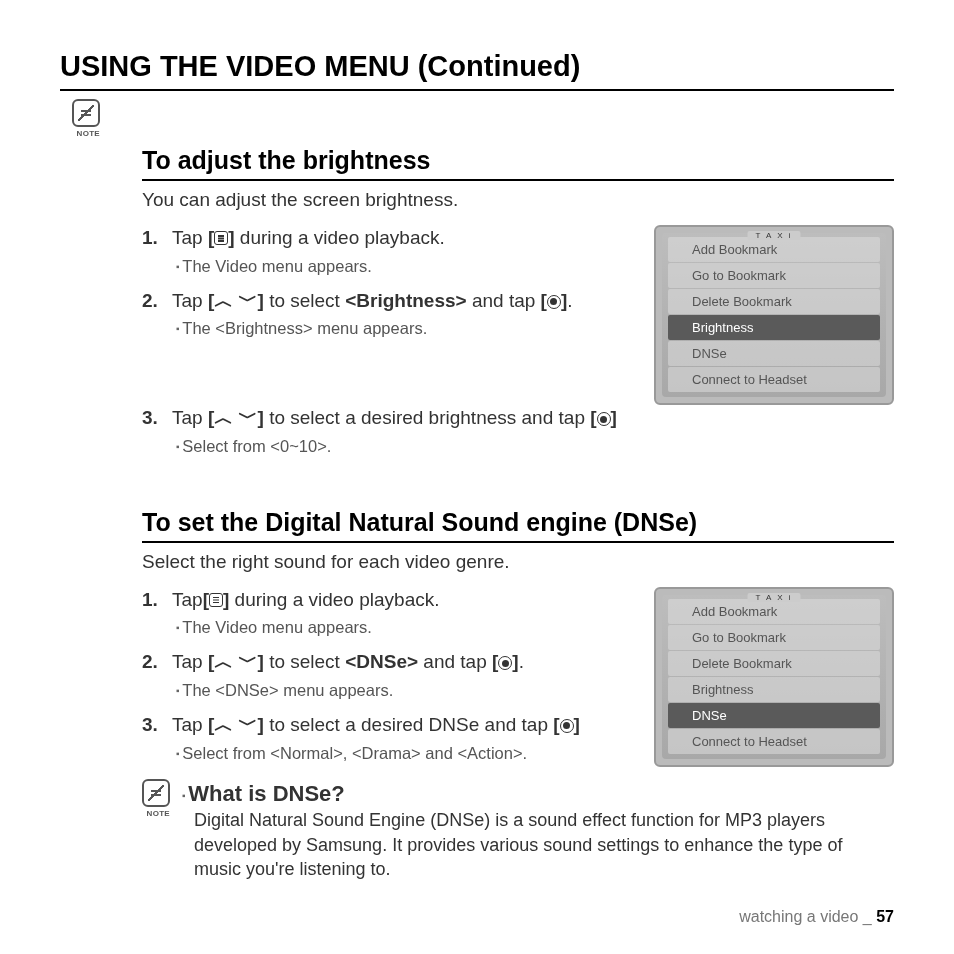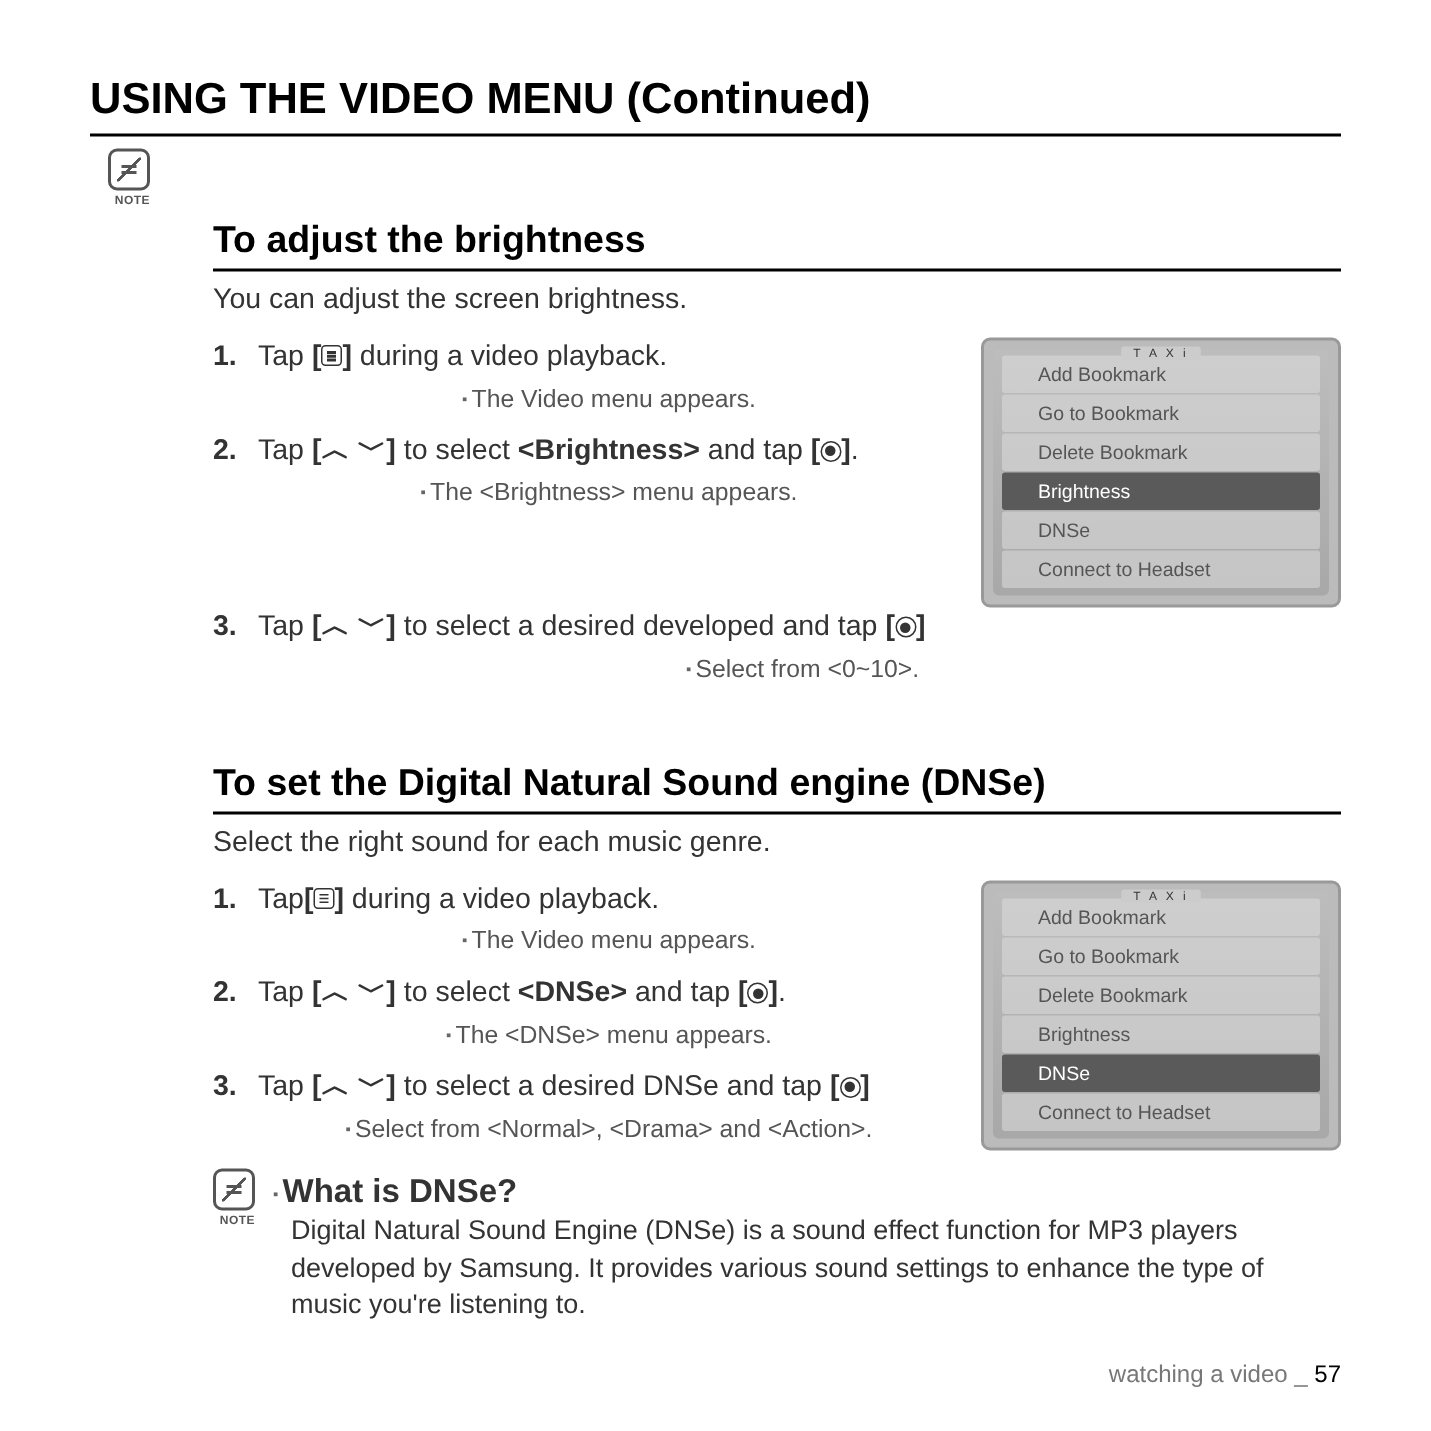--- a/index.html
+++ b/index.html
@@ -95,21 +95,20 @@
     gap: 8px;
     margin-bottom: 6px;
   }
   .step-num { font-weight: bold; min-width: 22px; }
   .step-body { flex: 1; }
   .sub {
     font-size: 16.5px;
     color: #555;
     margin-left: 34px;
     margin-bottom: 12px;
-    text-align: center;
   }
   .sub::before { content: "▪ "; font-size: 10px; position: relative; top: -2px; color: #666; }
   .icon-menu {
     display: inline-block;
     border: 1.5px solid #333;
     border-radius: 3px;
     width: 14px;
     height: 14px;
     position: relative;
     vertical-align: -1px;
@@ -185,21 +184,21 @@
   .note-text .b { font-size: 22px; }
   .note-sub-bullet::before { content: "▪ "; font-size: 10px; position: relative; top: -2px; color: #666; }
 
   .footer {
     position: absolute;
     bottom: 28px;
     right: 60px;
     font-size: 16px;
     color: #777;
   }
-  .footer .pg { color: #000; font-weight: normal; }
+  .footer .pg { color: #000; font-weight: bold; }
 </style>
 </head>
 <body>
 
 <div class="page-title">USING THE VIDEO MENU (Continued)</div>
 
 <div class="note-row">
   <div class="note-icon-wrap">
     <div class="note-icon"></div>
     <div class="note-label">NOTE</div>
@@ -238,29 +237,29 @@
         <div class="menu-row sel">Brightness</div>
         <div class="menu-row">DNSe</div>
         <div class="menu-row">Connect to Headset</div>
       </div>
     </div>
   </div>
 
   <div class="step">
     <span class="step-num">3.</span>
     <span class="step-body">
-      <span>Tap </span><span class="b">[<span class="icon-up">︿</span> <span class="icon-down">﹀</span>]</span><span> to select a desired developed and tap </span><span class="b">[<span class="icon-sel"></span>]</span>
+      <span>Tap </span><span class="b">[<span class="icon-up">︿</span> <span class="icon-down">﹀</span>]</span><span> to select a desired brightness and tap </span><span class="b">[<span class="icon-sel"></span>]</span>
     </span>
   </div>
   <div class="sub">Select from &lt;0~10&gt;.</div>
 
   <div class="section-gap"></div>
 
   <div class="section-title">To set the Digital Natural Sound engine (DNSe)</div>
-  <div class="intro">Select the right sound for each music genre.</div>
+  <div class="intro">Select the right sound for each video genre.</div>
 
   <div class="top-row">
     <div class="steps">
       <div class="step">
         <span class="step-num">1.</span>
         <span class="step-body">
           <span>Tap</span><span class="b">[</span><span class="icon-menu"></span><span class="b">]</span><span> during a video playback.</span>
         </span>
       </div>
       <div class="sub">The Video menu appears.</div>

